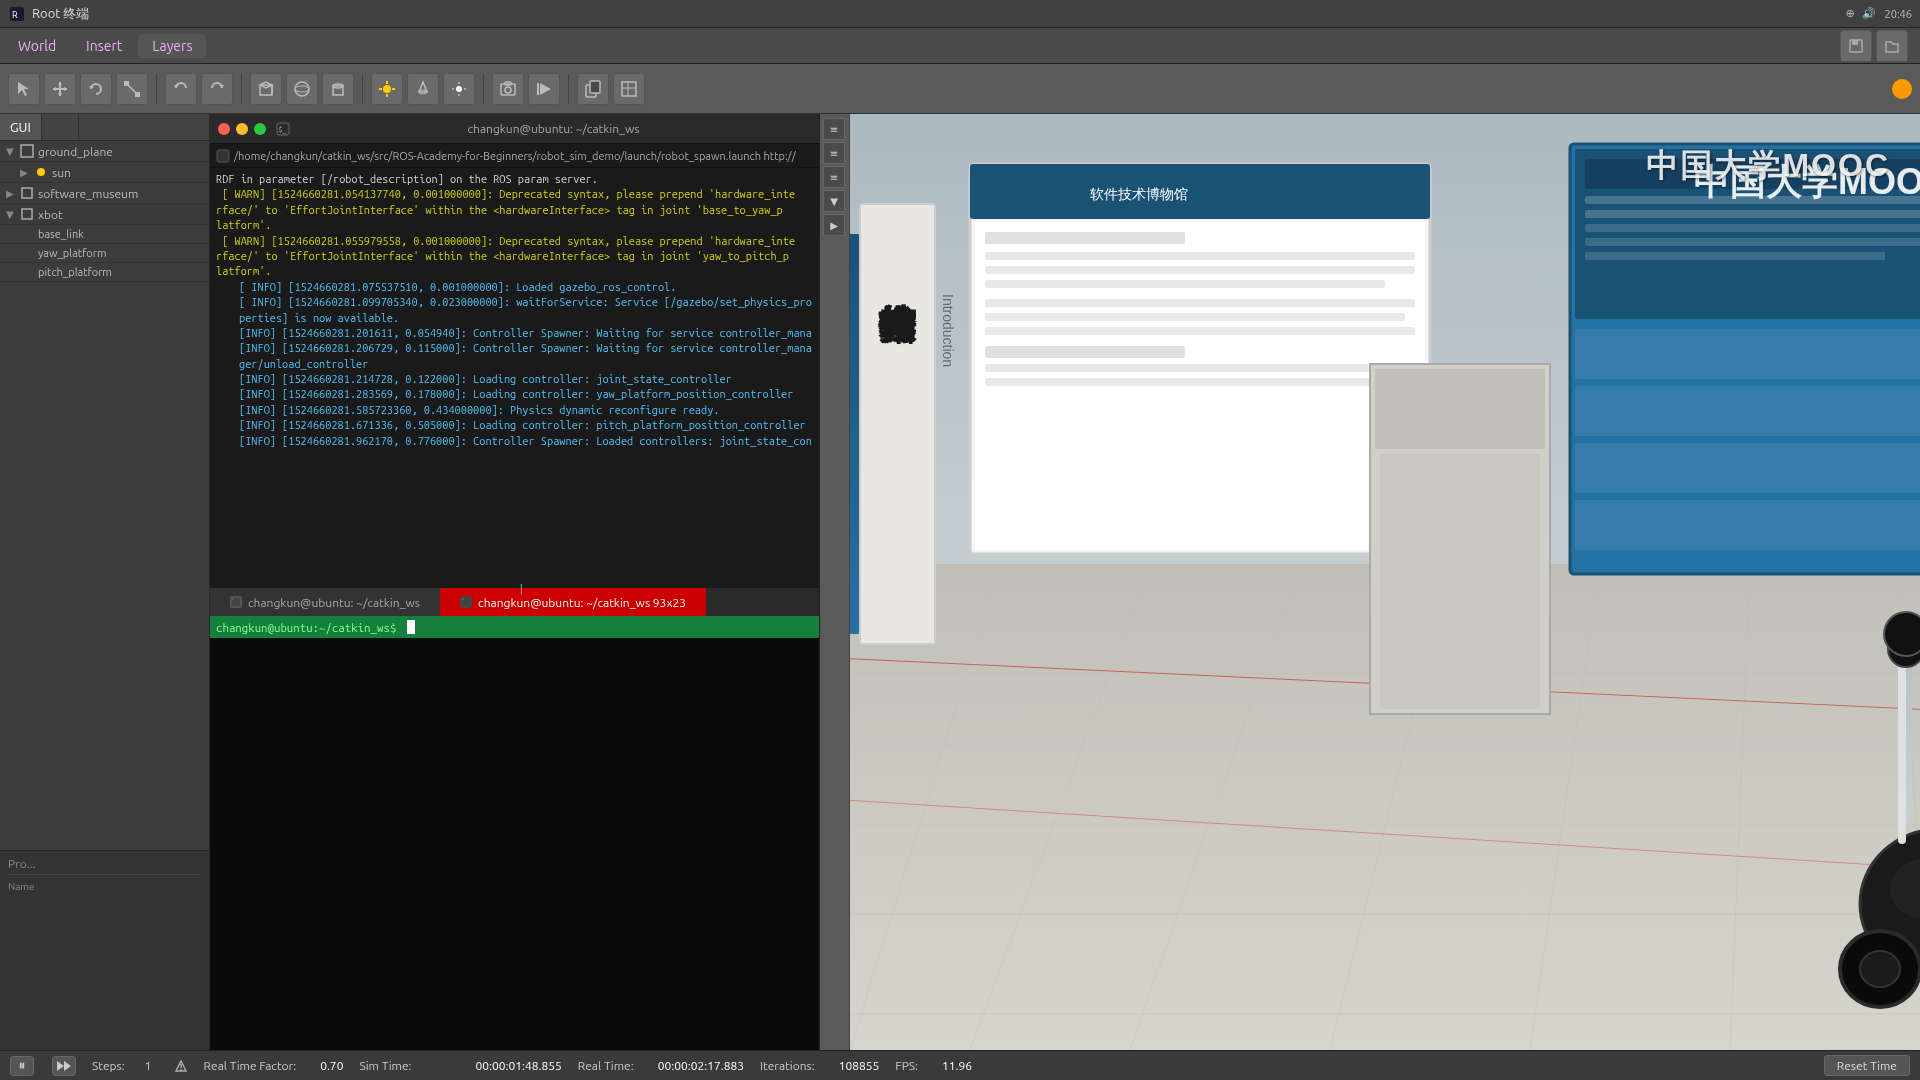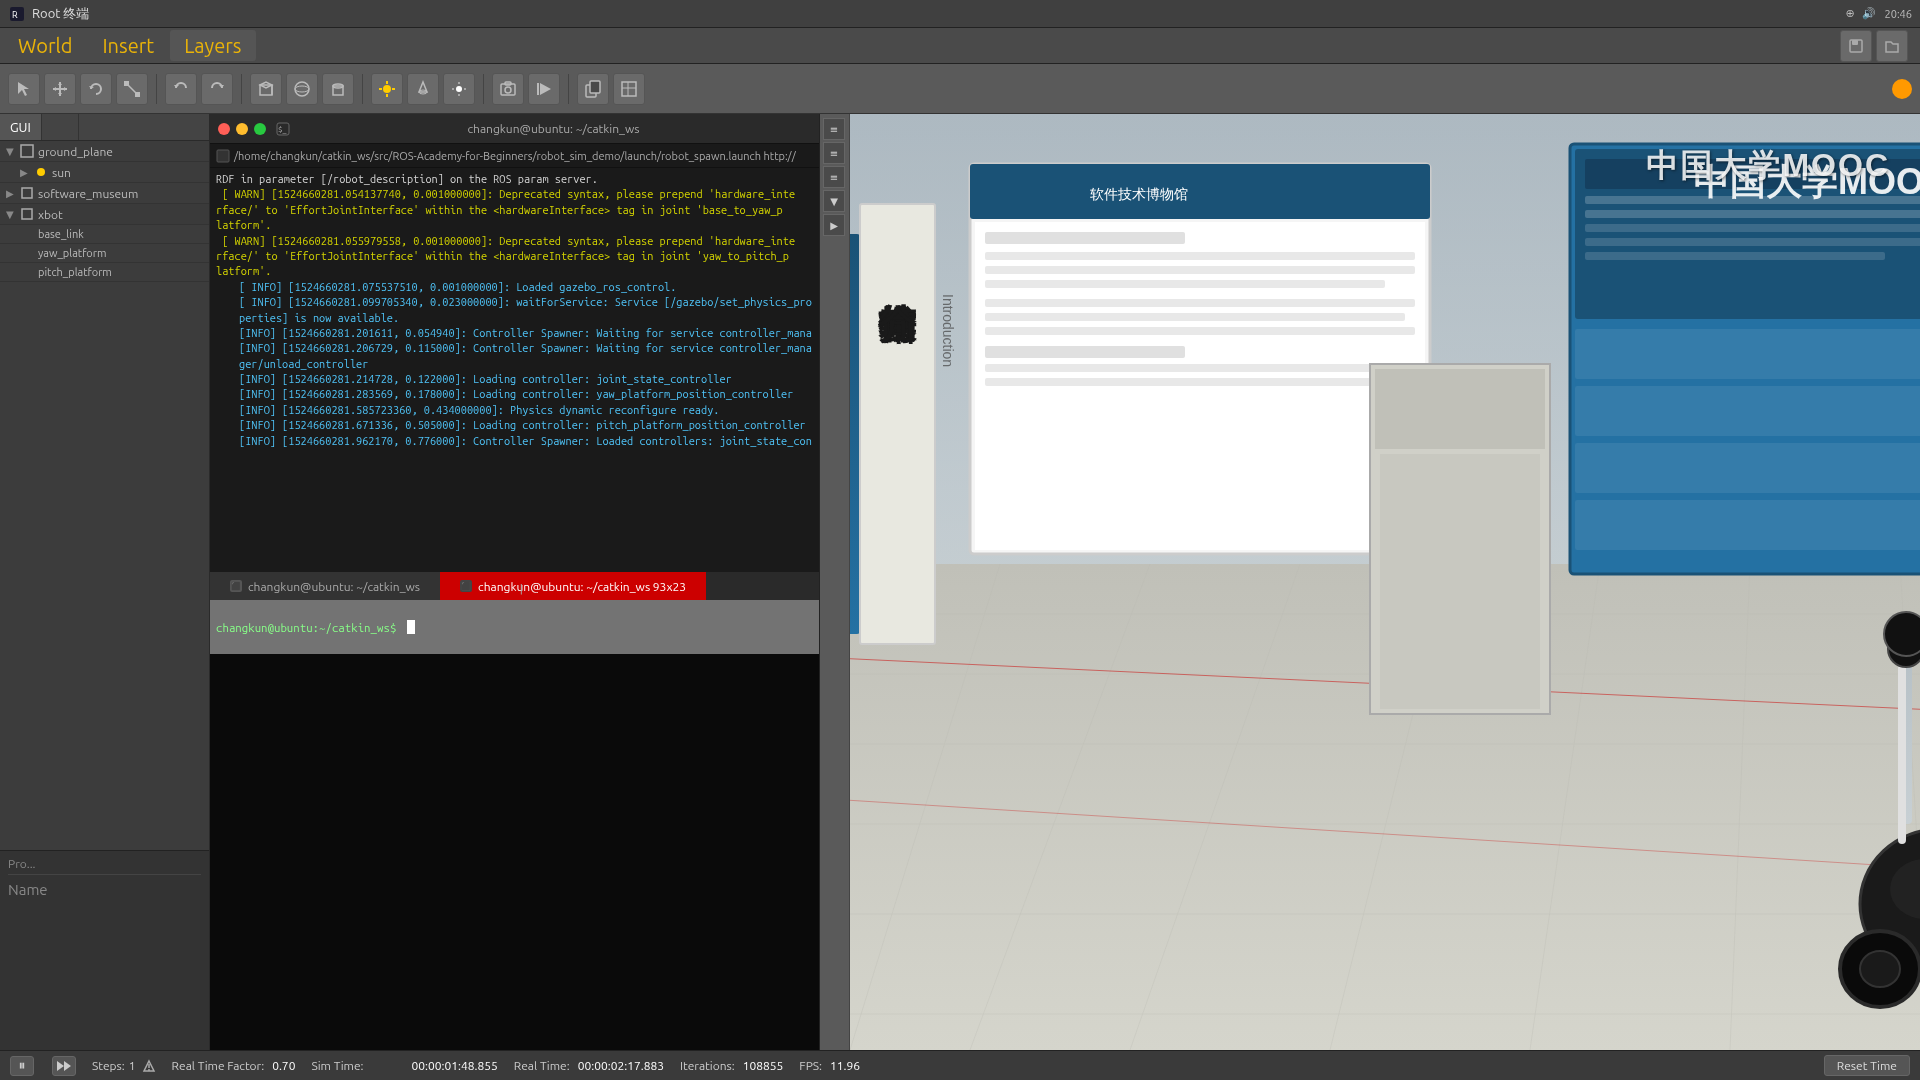--- a/index.html
+++ b/index.html
@@ -32,22 +32,22 @@
       display: flex;
       align-items: center;
       padding: 0 4px;
       border-bottom: 1px solid #222;
       gap: 2px;
     }
     .menu-item {
       padding: 4px 14px;
       cursor: pointer;
       border-radius: 3px;
-      font-size: 20px;
-      color: #eab308;
+      font-size: 14px;
+      color: #f0abfc;
     }
     .menu-item.active { background: #555; }
 
     
     #toolbar {
       height: 50px;
       background: #5a5a5a;
       display: flex;
       align-items: center;
       padding: 0 8px;
@@ -172,22 +172,22 @@
       width: 12px; height: 12px;
       background: #555;
       margin-right: 6px;
       border-radius: 2px;
       display: flex; align-items: center; justify-content: center;
       font-size: 8px;
     }
 
     
     #terminal-input-area {
-      background: #737373;
-      padding: 20px 6px;
+      background: #15803d;
+      padding: 4px 6px;
       font-family: 'Ubuntu Mono', 'Courier New', monospace;
       font-size: 11.5px;
       color: #d4d4d4;
       display: flex;
       align-items: center;
     }
     .term-cursor {
       display: inline-block;
       width: 8px;
       height: 14px;
@@ -243,21 +243,21 @@
       display: flex;
       align-items: center;
       padding: 0 10px;
       gap: 16px;
       font-size: 12px;
       color: #ccc;
     }
     .status-item {
       display: flex;
       align-items: center;
-      gap: 4px;
+      gap: 20px;
     }
     .status-btn {
       width: 24px;
       height: 20px;
       background: #555;
       border: 1px solid #666;
       border-radius: 3px;
       display: flex; align-items: center; justify-content: center;
       cursor: pointer;
       font-size: 14px;
@@ -322,21 +322,21 @@
       font-size: 12px;
       color: #888;
       padding: 2px 0 4px;
       border-bottom: 1px solid #444;
       margin-bottom: 4px;
     }
     .gz-prop-item {
       display: flex;
       align-items: flex-start;
       padding: 2px 0;
-      font-size: 15px;
+      font-size: 10px;
       color: #aaa;
     }
     .gz-prop-key { width: 60px; color: #888; }
     .gz-prop-val { color: #ccc; }
   </style>
 </head>
 <body>
 
 <div id="title-bar">
   <div style="width:18px;height:18px;margin-right:6px;display:flex;align-items:center;justify-content:center;">

